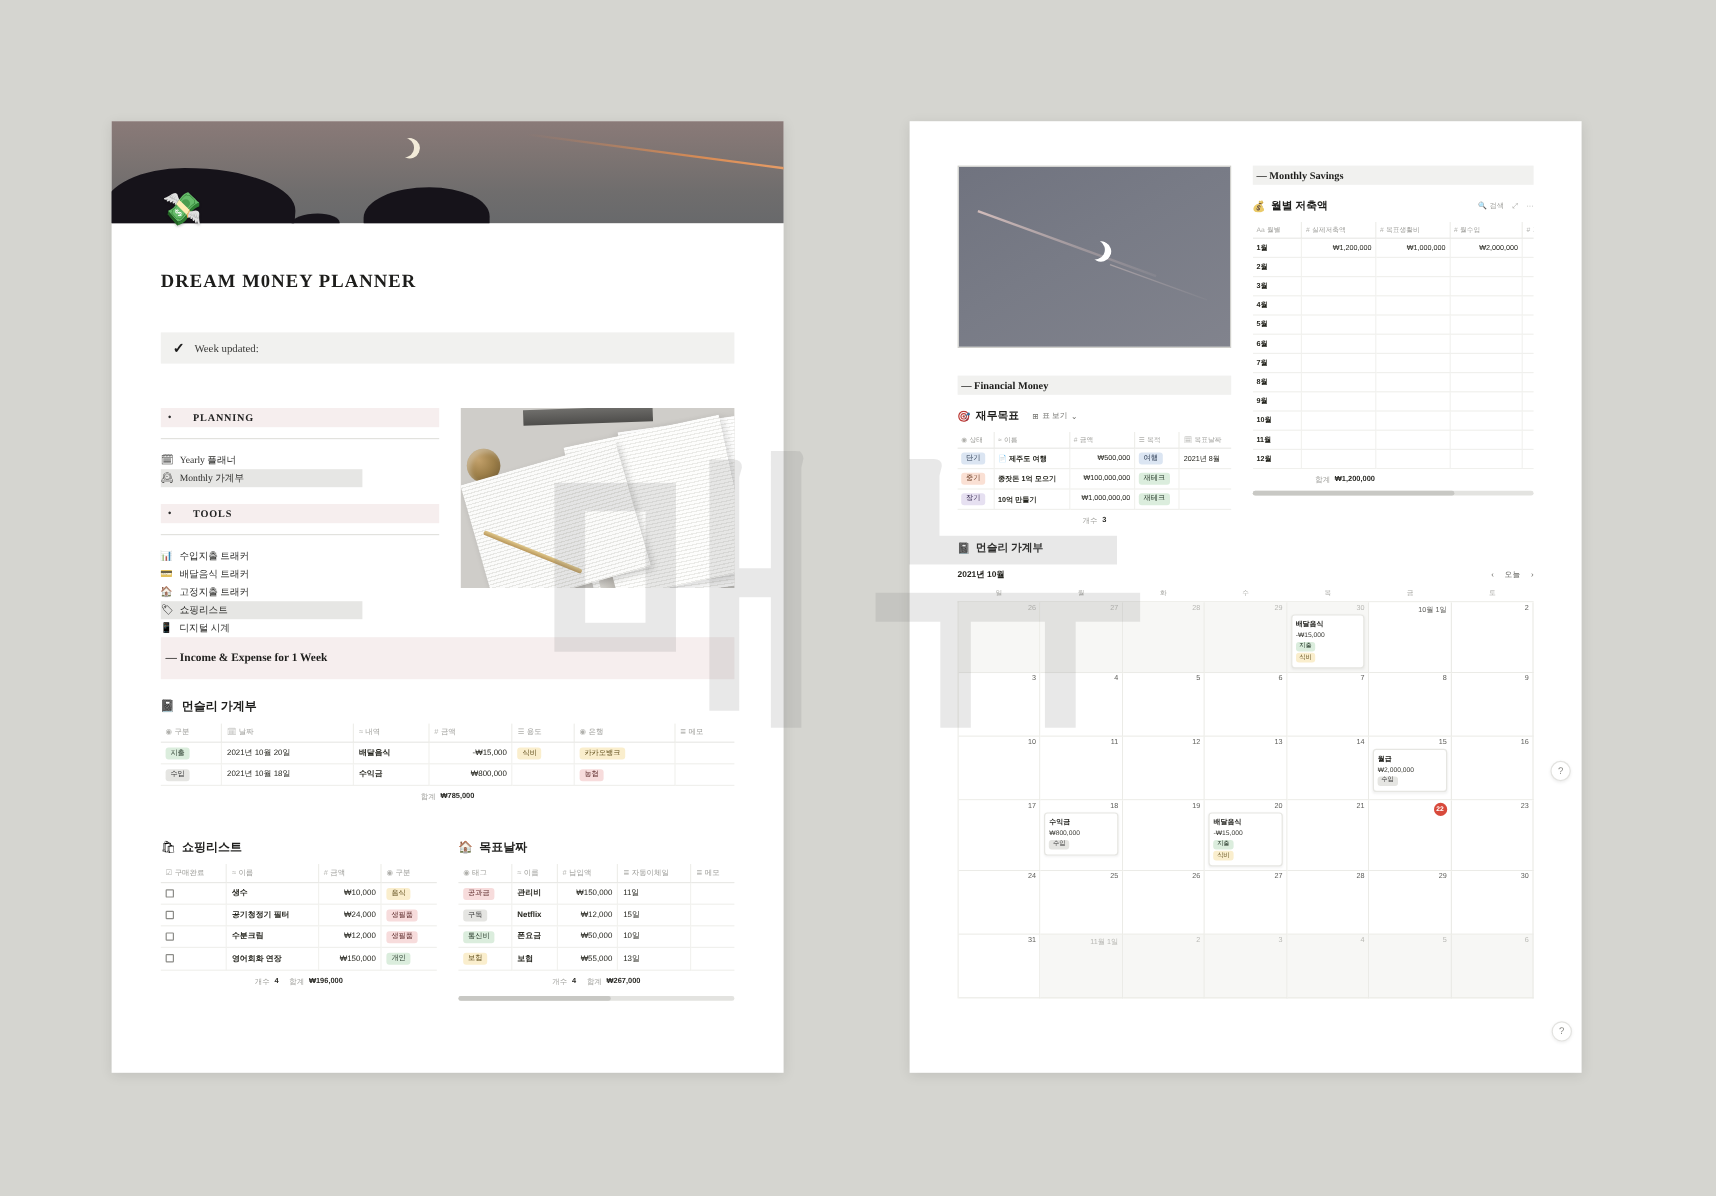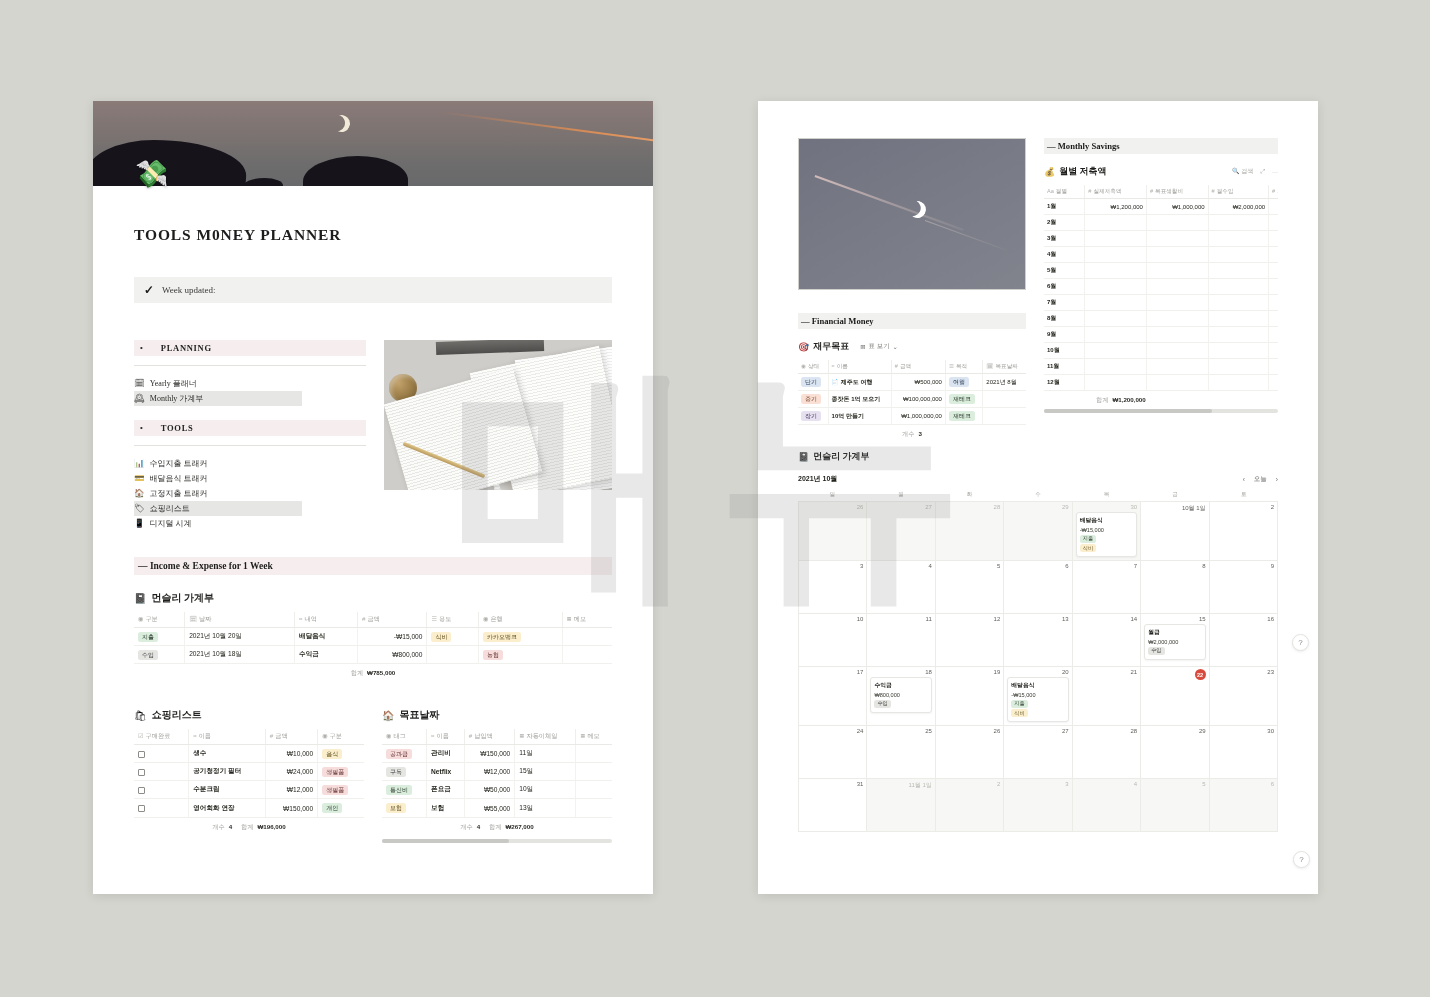--- a/index.html
+++ b/index.html
@@ -136,22 +136,22 @@
   }
   .photo .pen {
     position: absolute; left: 16px; top: 118px; width: 88px; height: 4px;
     border-radius: 2px;
     background: linear-gradient(to bottom, #e0c88c, #b8965a);
     transform: rotate(22deg);
   }
 
   
   .banner {
-    background: #f6eeee; height: 18px; display: flex; align-items: center;
-    padding-left: 4px; margin-top: 26px;
+    background: #f6eeee; height: 35px; display: flex; align-items: center;
+    padding-left: 4px; 
   }
   .banner .t {
     font-family: "Liberation Serif", serif;
     font-size: 9.5px; font-weight: bold; color: #1d1d1b;
   }
   .db-title {
     display: flex; align-items: center; gap: 5px; margin-top: 16px;
   }
   .db-title .ic { font-size: 10px; filter: grayscale(0.4); }
   .db-title .t {
@@ -347,21 +347,21 @@
     <div class="cover">
       <div class="meteor"></div>
       <div class="moon"></div>
       <div class="rock rock1"></div>
       <div class="rock rock3"></div>
       <div class="rock rock2"></div>
     </div>
     <div class="cover-emoji">💸</div>
 
     <div class="lp-body">
-      <div class="doc-title">TOOLS M0NEY PLANNER</div>
+      <div class="doc-title">DREAM M0NEY PLANNER</div>
 
       <div class="lastupd">
         <span class="check">✓</span>
         <span class="txt">Week updated:</span>
       </div>
 
       <div class="cols">
         <div class="col-left">
 
           <div class="sect-head">

